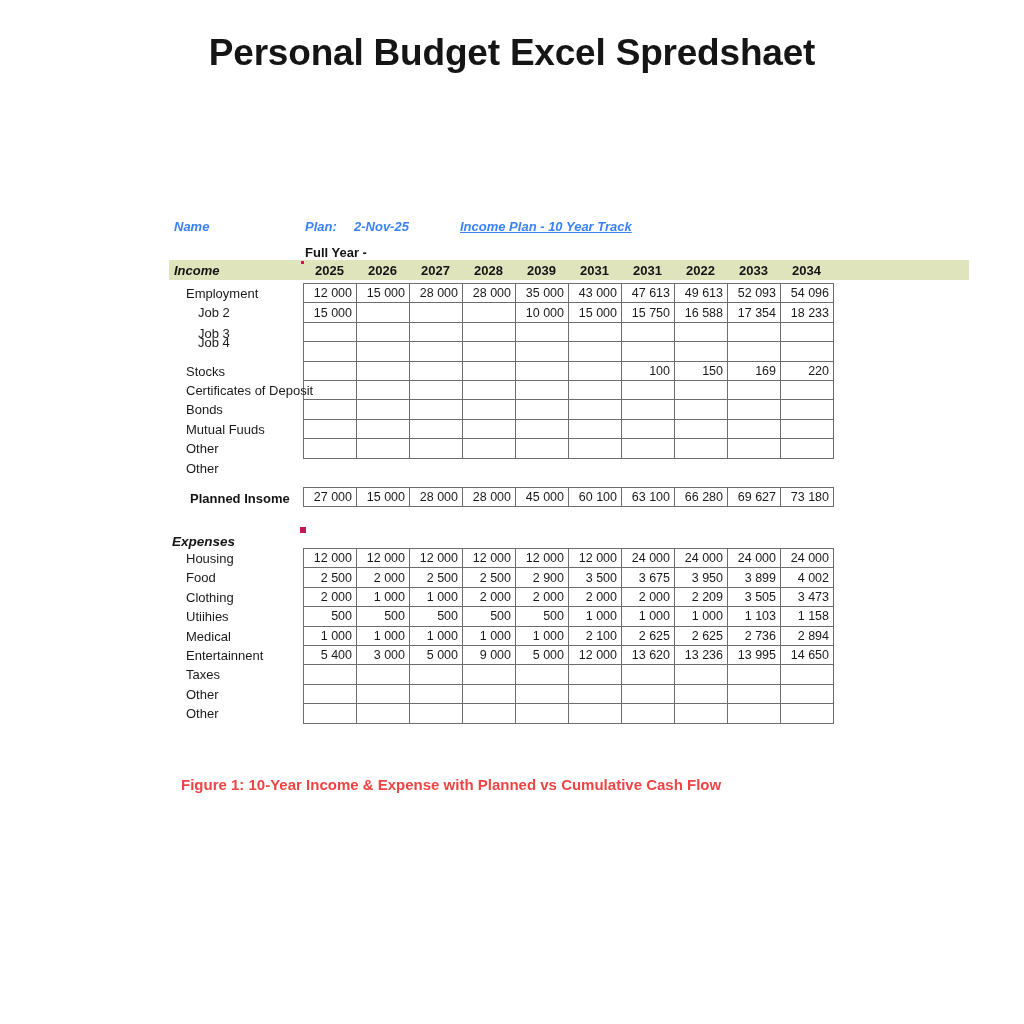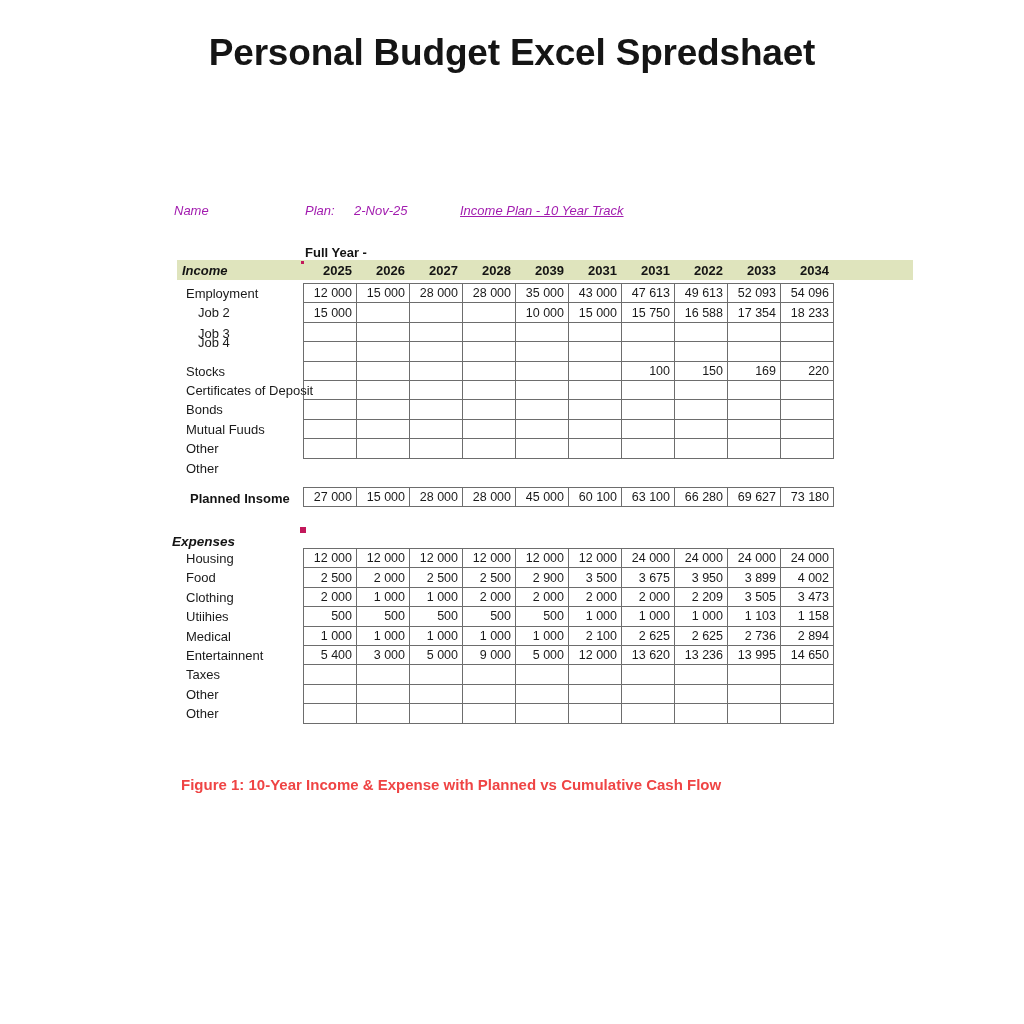--- a/index.html
+++ b/index.html
@@ -35,46 +35,47 @@
   #meta-row {
     position: absolute;
     left: 174px;
     top: 203px;
     width: 700px;
     height: 20px;
   }
   #meta-row .meta-cell {
     position: absolute;
     font-size: 13px;
-    font-weight: normal;
+    font-weight: bold;
     font-style: italic;
     white-space: nowrap;
-    color: #a21caf;
+    color: #3b82f6;
+    margin-top: 16px;
   }
   #meta-name       { left: 0px;   top: 0px; }
   #meta-plan-label { left: 131px; top: 0px; }
   #meta-plan-date  { left: 180px; top: 0px; }
   #meta-subtitle   { left: 286px; top: 0px; text-decoration: underline; }
 
   #full-year {
     position: absolute;
     left: 305px;
     top: 245px;
     font-size: 13px;
     font-weight: bold;
     white-space: nowrap;
     color: #141414;
   }
 
   
   #income-band {
     position: absolute;
-    left: 177px;
+    left: 169px;
     top: 260px;
-    width: 736px;
+    width: 800px;
     height: 20px;
     background: #dfe4bd;
   }
   #income-band-label {
     position: absolute;
     left: 5px;
     top: 3px;
     font-size: 13px;
     font-weight: bold;
     font-style: italic;

